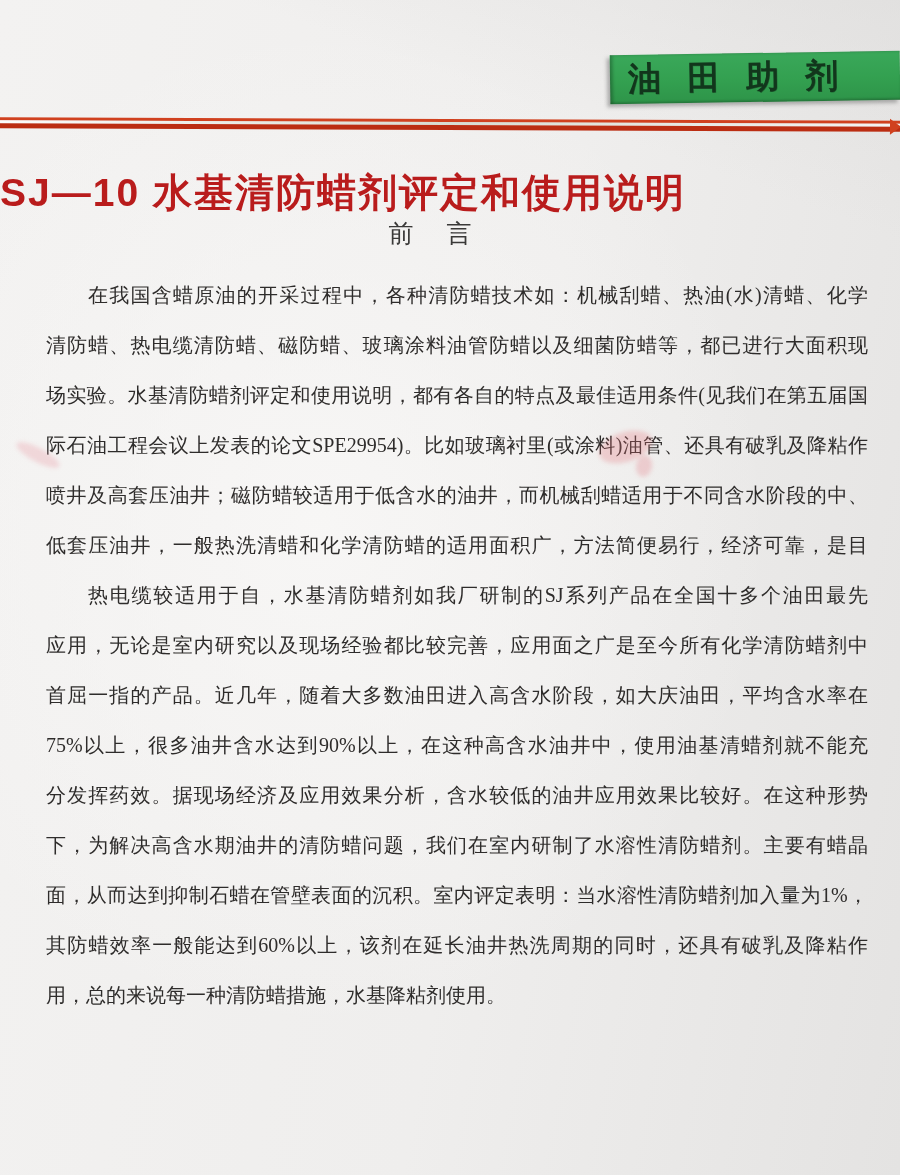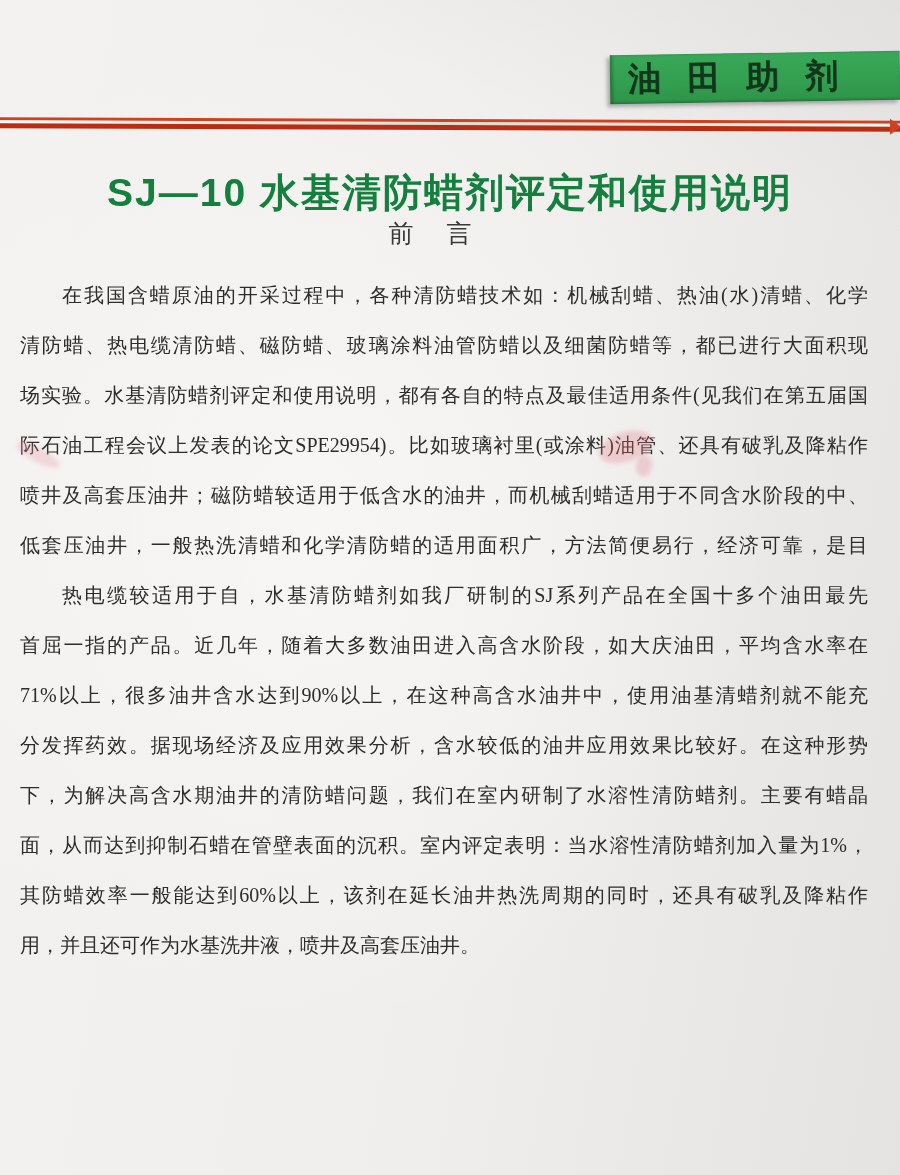--- a/index.html
+++ b/index.html
@@ -51,41 +51,40 @@
     width: 0; height: 0;
     border-left: 11px solid #d0411f;
     border-top: 8px solid transparent;
     border-bottom: 8px solid transparent;
   }
 
   
   .doc-title {
     position: absolute;
     top: 166px; left: 0; width: 100%;
-    text-align: center;
     font-family: "Liberation Sans", sans-serif;
     font-size: 39px;
     font-weight: bold;
     letter-spacing: 2px;
-    color: #15803d;
+    color: #b91c1c;
   }
   .preface-heading {
     position: absolute;
     top: 217px; left: 0; width: 100%;
     display: flex; justify-content: center;
     gap: 33px;
     transform: translateX(-20px);
     font-size: 25px;
     color: #3a3938;
   }
 
   
   .textblock {
     position: absolute;
-    left: 20px; right: 32px;
+    left: 46px; right: 32px;
     top: 270px;
     font-size: 20px;
     line-height: 50px;
     color: #2e2c2b;
   }
   .line {
     height: 50px;
     text-align: justify;
     text-align-last: justify;
   }
@@ -137,24 +136,25 @@
 </div>
 
 <div class="textblock">
   <div class="line indent">在我国含蜡原油的开采过程中，各种清防蜡技术如：机械刮蜡、热油(水)清蜡、化学</div>
   <div class="line">清防蜡、热电缆清防蜡、磁防蜡、玻璃涂料油管防蜡以及细菌防蜡等，都已进行大面积现</div>
   <div class="line">场实验。水基清防蜡剂评定和使用说明，都有各自的特点及最佳适用条件(见我们在第五届国</div>
   <div class="line">际石油工程会议上发表的论文SPE29954)。比如玻璃衬里(或涂料)油管、还具有破乳及降粘作</div>
   <div class="line">喷井及高套压油井；磁防蜡较适用于低含水的油井，而机械刮蜡适用于不同含水阶段的中、</div>
   <div class="line">低套压油井，一般热洗清蜡和化学清防蜡的适用面积广，方法简便易行，经济可靠，是目</div>
   <div class="line indent">热电缆较适用于自，水基清防蜡剂如我厂研制的SJ系列产品在全国十多个油田最先</div>
+  <div class="line">应用，无论是室内研究以及现场经验都比较完善，应用面之广是至今所有化学清防蜡剂中</div>
   <div class="line">首屈一指的产品。近几年，随着大多数油田进入高含水阶段，如大庆油田，平均含水率在</div>
-  <div class="line">71%以上，很多油井含水达到90%以上，在这种高含水油井中，使用油基清蜡剂就不能充</div>
+  <div class="line">75%以上，很多油井含水达到90%以上，在这种高含水油井中，使用油基清蜡剂就不能充</div>
   <div class="line">分发挥药效。据现场经济及应用效果分析，含水较低的油井应用效果比较好。在这种形势</div>
   <div class="line">下，为解决高含水期油井的清防蜡问题，我们在室内研制了水溶性清防蜡剂。主要有蜡晶</div>
   <div class="line">面，从而达到抑制石蜡在管壁表面的沉积。室内评定表明：当水溶性清防蜡剂加入量为1%，</div>
   <div class="line">其防蜡效率一般能达到60%以上，该剂在延长油井热洗周期的同时，还具有破乳及降粘作</div>
-  <div class="line end">用，并且还可作为水基洗井液，喷井及高套压油井。</div>
+  <div class="line end">用，总的来说每一种清防蜡措施，水基降粘剂使用。</div>
 </div>
 
 <div class="smudge smudge-1"></div>
 <div class="smudge smudge-2"></div>
 <div class="smudge smudge-3"></div>
 
 </body></html>

